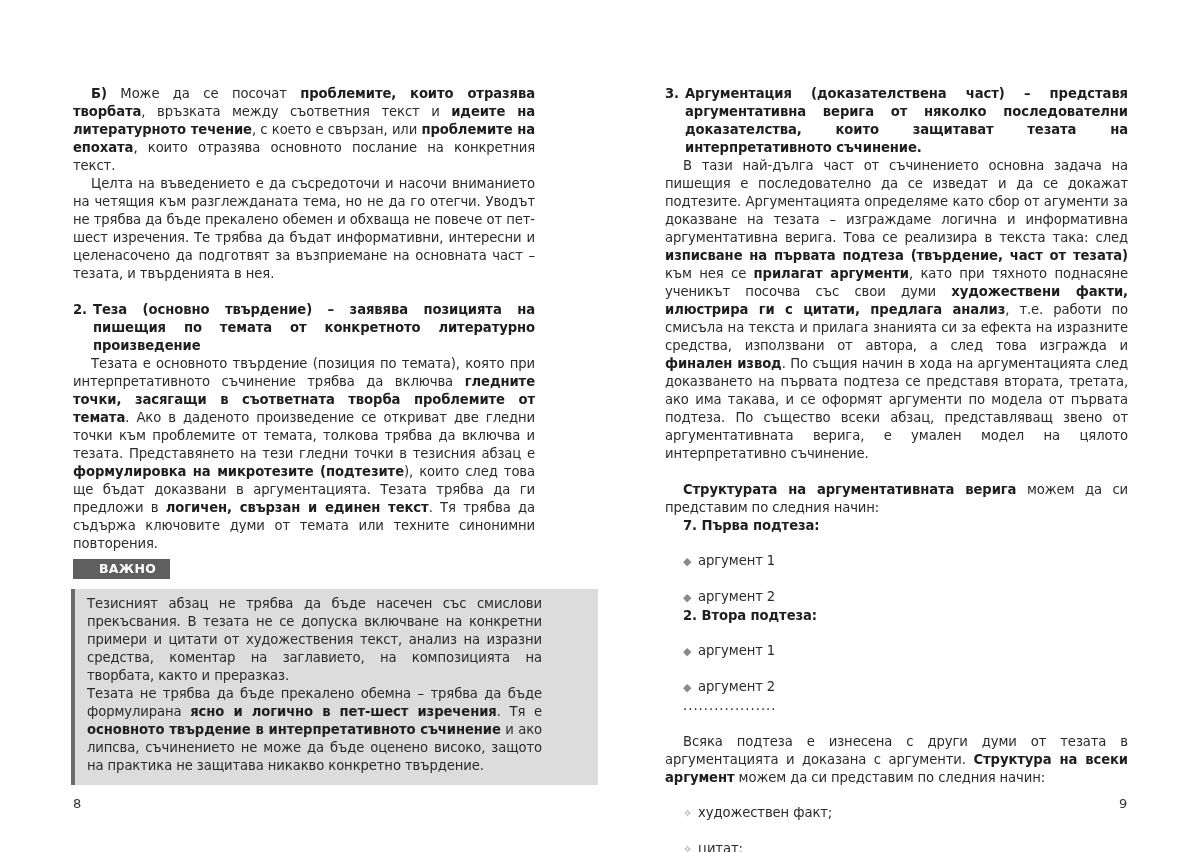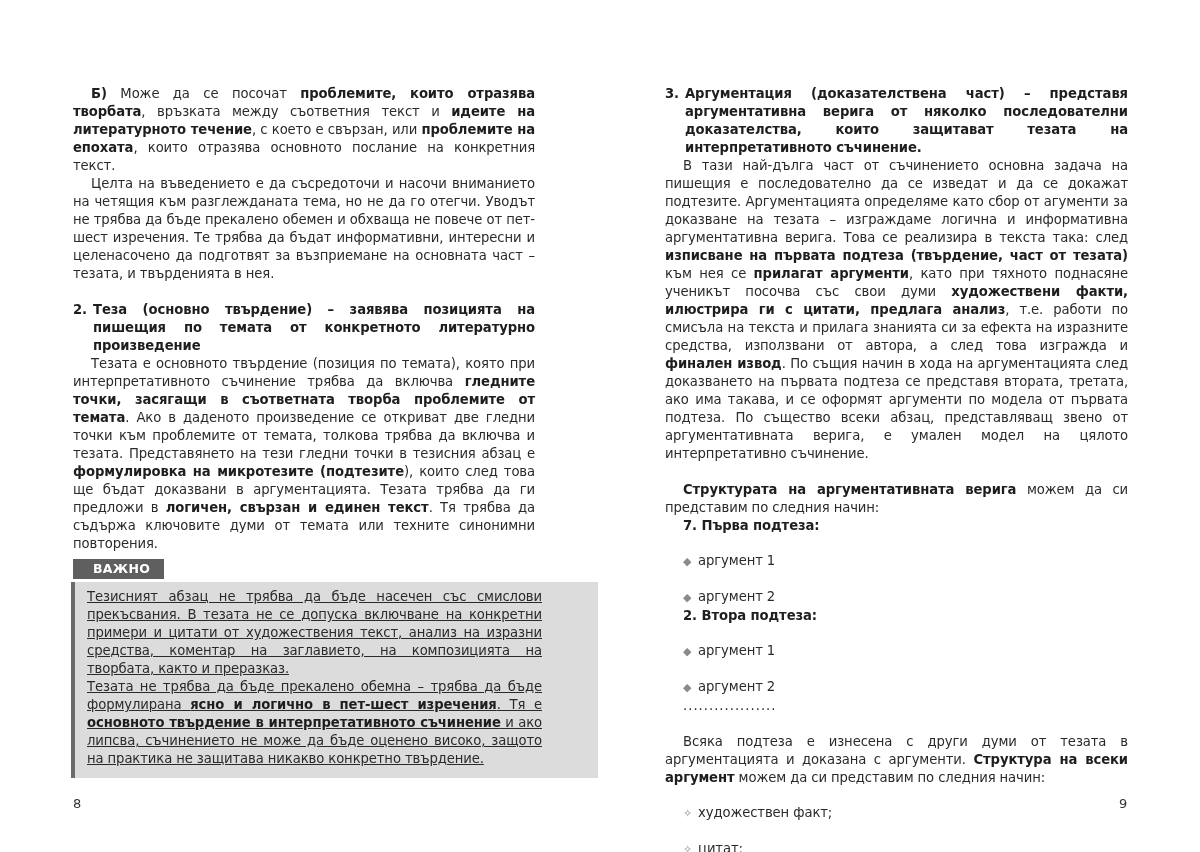--- a/index.html
+++ b/index.html
@@ -12,24 +12,24 @@
   .page-left .col { left: 73px; width: 462px; top: 85px; }
   .page-right .col { left: 65px; width: 463px; top: 85px; }
   p { margin: 0; }
   .indent { text-indent: 18px; }
   b { font-weight: bold; color: #1e1e1e; }
   .gap { height: 18px; }
   .num-head { display: flex; font-weight: bold; color: #1e1e1e; }
   .num-head .n { width: 20px; flex: none; }
   .num-head .t { flex: 1; text-align: justify; }
   .badge { display: inline-block; background: #5f5f5f; color: #ffffff; font-weight: bold;
-           font-size: 12.5px; padding: 1px 14px 1px 20px; margin-top: 6px; letter-spacing: 0.3px; }
+           font-size: 12.5px; padding: 1px 14px 1px 26px; margin-top: 6px; letter-spacing: 0.3px; }
   .important-box { position: relative; background: #dcdcdc; border-left: 4px solid #6b6b6b;
                    margin-left: -2px; width: 527px; padding: 6px 0 10px 12px; box-sizing: border-box;
-                   margin-top: 3px; text-decoration: underline; }
+                   margin-top: 10px; }
   .important-box p { width: 455px; text-align: justify; }
   .list-item { padding-left: 18px; margin-top: 17px; }
   .list-item .bullet { color: #8a8a8a; font-size: 11px; margin-right: 5px; display: inline-block; width: 10px; }
   .sub-head { padding-left: 18px; font-weight: bold; color: #1e1e1e; }
   .dots { padding-left: 18px; letter-spacing: 1px; }
   .pagenum { position: absolute; top: 796px; font-size: 13px; color: #333; }
   .page-left .pagenum { left: 73px; }
   .page-right .pagenum { left: 519px; }
 </style>
 </head>

